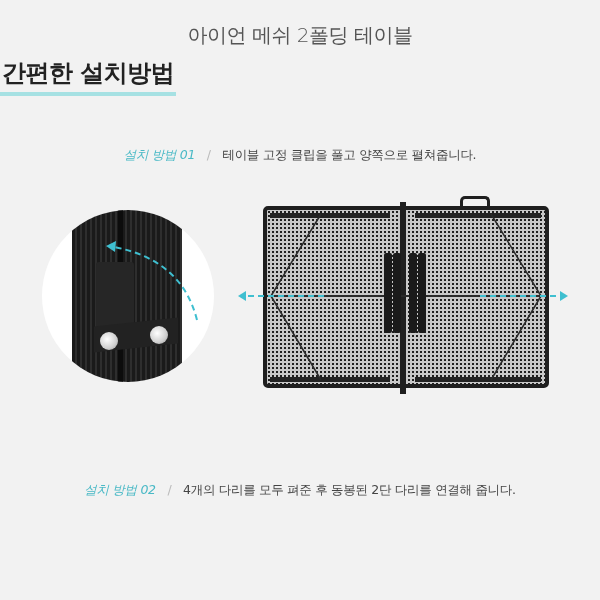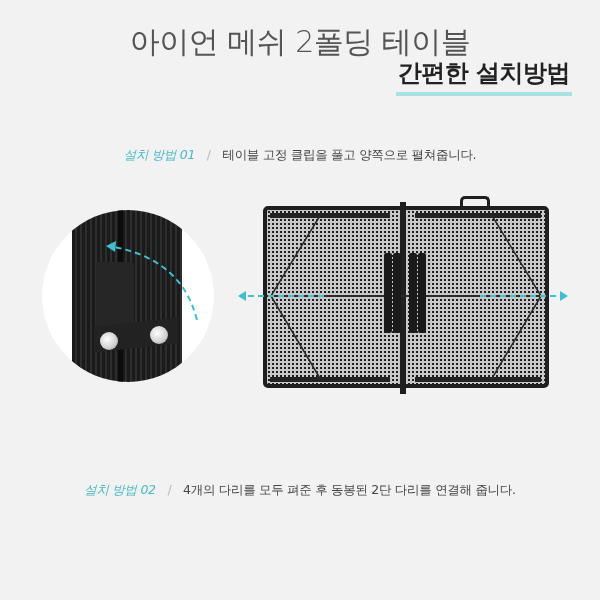--- a/index.html
+++ b/index.html
@@ -1,24 +1,24 @@
 <!DOCTYPE html>
 <html><head>
 <meta charset="utf-8">
 <style>
   * { margin: 0; padding: 0; box-sizing: border-box; }
   html, body { width: 600px; height: 600px; background: #f2f2f2; overflow: hidden; }
   body { position: relative; font-family: "DejaVu Sans", "Liberation Sans", sans-serif; color: #333; }
 
   .title {
     position: absolute; top: 22px; left: 0; width: 600px; text-align: center;
-    font-size: 30px; font-weight: 300; color: #555; letter-spacing: -0.5px;
+    font-size: 20px; font-weight: 300; color: #555; letter-spacing: -0.5px;
   }
   .subtitle-wrap {
-    position: absolute; top: 57px; left: 0; width: 572px; text-align: right;
+    position: absolute; top: 57px; left: 0; width: 572px; text-align: left;
   }
   .subtitle {
     display: inline-block; position: relative;
     font-size: 24px; font-weight: bold; color: #222; letter-spacing: -0.5px;
     padding: 0 2px;
   }
   .subtitle-underline {
     position: absolute; left: 0; right: 0; bottom: -7px; height: 4px; background: #a6e1e3;
   }
 

